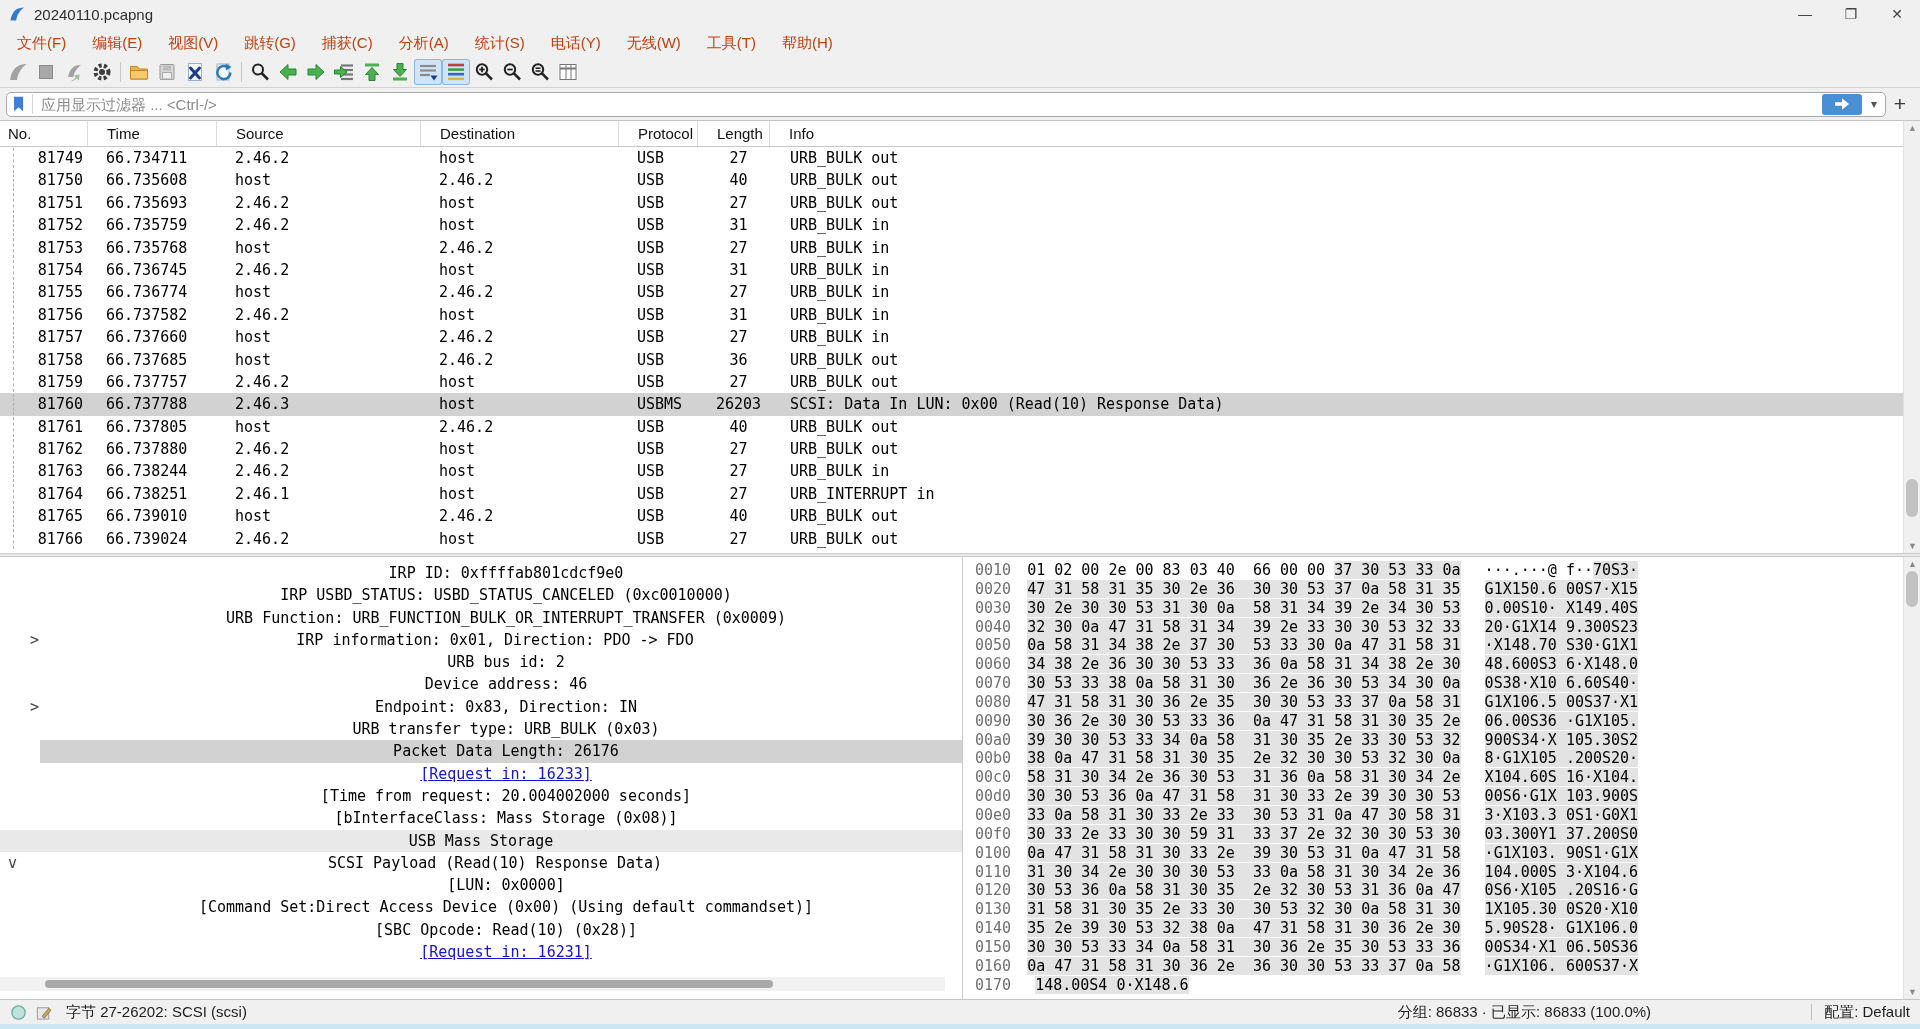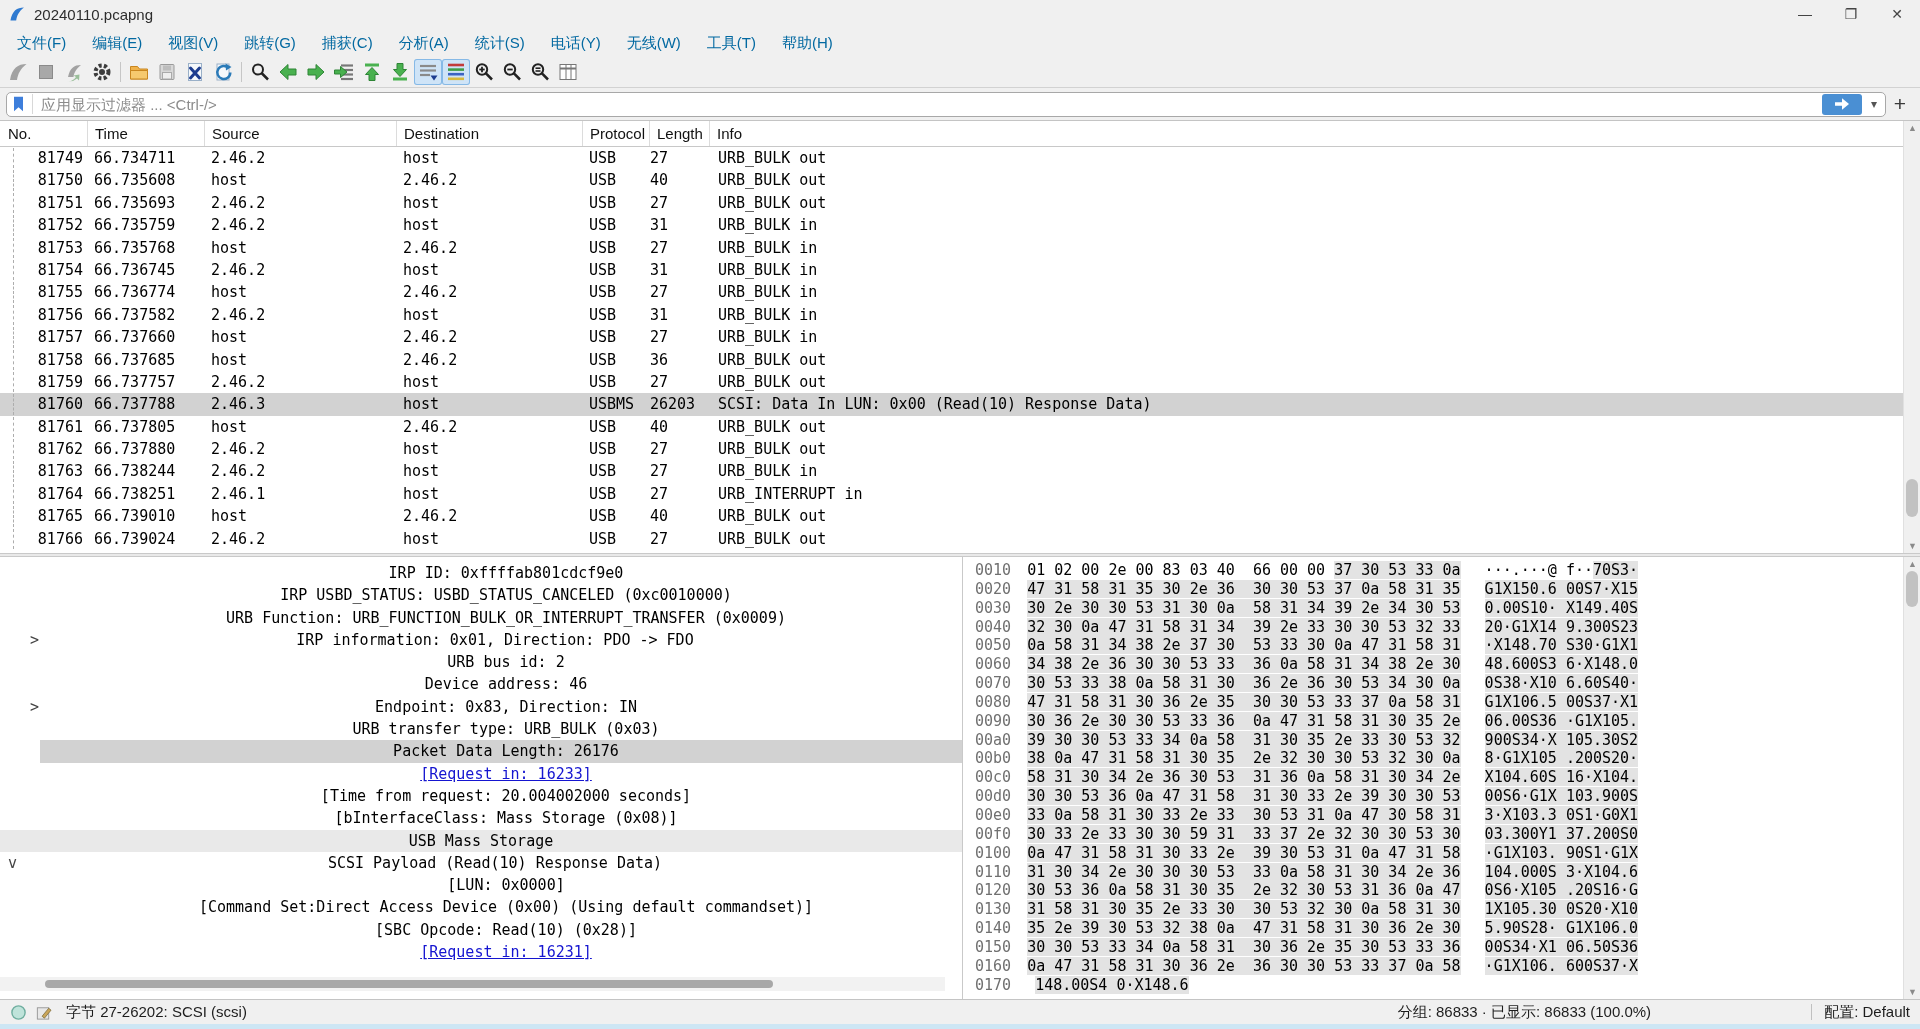--- a/index.html
+++ b/index.html
@@ -7,52 +7,52 @@
 
   
   #titlebar{position:absolute;left:0;top:0;width:100%;height:28px;background:#f0f0f0;display:flex;align-items:center;}
   #titlebar .appicon{margin-left:8px;width:18px;height:18px;}
   #titlebar .title{margin-left:8px;font-size:15px;color:#2d2d2d;}
   #wincontrols{margin-left:auto;display:flex;height:100%;}
   #wincontrols span{width:46px;height:100%;display:flex;align-items:center;justify-content:center;color:#444;font-size:14px;}
 
   
   #menubar{position:absolute;left:0;top:28px;width:100%;height:29px;background:#f0f0f0;display:flex;align-items:center;padding-left:4px;box-sizing:border-box;}
-  .menu-item{padding:0 13px;font-size:15px;color:#0369a1;line-height:29px;}
+  .menu-item{padding:0 13px;font-size:15px;color:#c2410c;line-height:29px;}
 
   
   #toolbar{position:absolute;left:0;top:57px;width:100%;height:31px;background:#f0f0f0;border-bottom:1px solid #d2d2d2;display:flex;align-items:center;padding-left:4px;box-sizing:border-box;}
   .tbtn{width:28px;height:26px;display:flex;align-items:center;justify-content:center;border-radius:3px;}
   .tbtn svg{display:block;}
   .tbtn.toggled{background:#cfe4f7;box-shadow:0 0 0 1px #86b9e6 inset;}
   .tsep{width:1px;height:20px;background:#c6c6c6;margin:0 4px;}
 
   
   #filterbar{position:absolute;left:0;top:88px;width:100%;height:33px;background:#f0f0f0;border-bottom:1px solid #c4c4c4;display:flex;align-items:center;padding:0 6px;box-sizing:border-box;}
   #filterbox{flex:1;height:25px;background:#fff;border:1px solid #a8a8a8;border-radius:5px;display:flex;align-items:center;padding:0 3px 0 4px;box-sizing:border-box;}
   #filterbox .bmark{width:18px;height:20px;border-right:1px solid #d8d8d8;padding-right:3px;margin-right:6px;display:flex;align-items:center;}
   #filter-input{flex:1;border:none;outline:none;font-size:15px;color:#0f172a;background:transparent;font-family:"Liberation Sans",sans-serif;}
   #filter-input::placeholder{color:#8b8b8b;}
   #apply-btn{width:40px;height:21px;background:#4a8fd3;border-radius:3px;display:flex;align-items:center;justify-content:center;margin-right:4px;}
   #filter-caret{color:#555;font-size:12px;margin:0 5px;}
   #addfilter-btn{width:28px;text-align:center;font-size:21px;color:#3a3a3a;line-height:28px;}
 
   
-  .pgrid{display:grid;grid-template-columns:88px 117px 192px 186px 67px 60px 1fr;}
+  .pgrid{display:grid;grid-template-columns:88px 117px 192px 186px 67px 60px 1fr;gap:12px;}
   #pktheader{position:absolute;left:0;top:121px;width:100%;height:26px;background:#ffffff;border-bottom:1px solid #c8c8c8;box-sizing:border-box;font-size:15px;color:#111;}
   #pktheader .hcell{border-right:1px solid #dcdcdc;line-height:25px;padding-left:7px;overflow:hidden;white-space:nowrap;}
   #pktheader .hcell:first-child{padding-left:8px;}
   #pktbody{position:absolute;left:0;top:147px;width:100%;height:406px;background:#fff;overflow:hidden;}
   .prow{height:22.4px;font-family:"DejaVu Sans Mono","Liberation Mono",monospace;font-size:15px;color:#000;position:relative;white-space:nowrap;}
   .prow::before{content:"";position:absolute;left:13px;top:1px;bottom:1px;border-left:1px dashed #adadad;}
   .prow.sel{background:#d2d2d2;}
   .prow div{line-height:22.4px;overflow:hidden;}
   .c-no{text-align:right;padding-right:5px;}
   .c-time,.c-src,.c-dst,.c-proto{padding-left:6px;}
-  .c-len{text-align:left;padding-right:3px;}
+  .c-len{text-align:center;padding-right:3px;}
   .c-info{padding-left:8px;}
 
   
   .vscroll{position:absolute;right:0;width:17px;background:#f0f0f0;border-left:1px solid #e0e0e0;box-sizing:border-box;}
   .vthumb{position:absolute;left:2px;width:12px;background:#c2c2c2;border-radius:6px;}
   .varrow{position:absolute;left:0;width:17px;text-align:center;font-size:9px;color:#8a8a8a;}
 
   #pkt-vscroll{top:121px;height:432px;}
 
   

